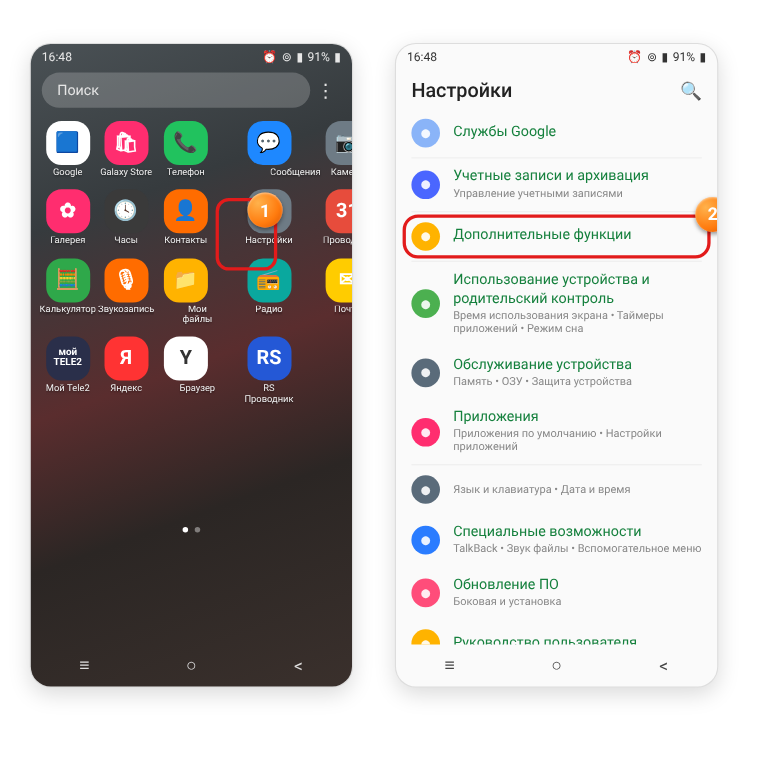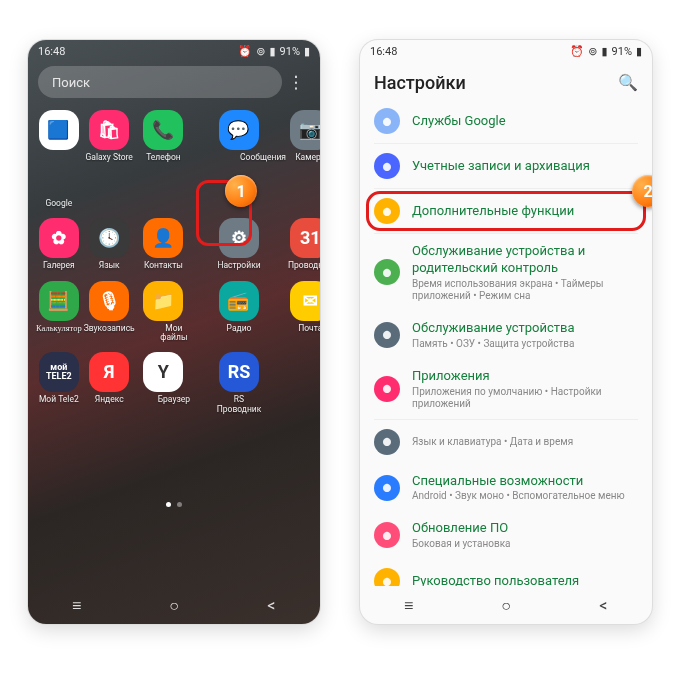--- a/index.html
+++ b/index.html
@@ -206,21 +206,21 @@
   <div class="search-row">
     <div class="search-pill">
       <span>Поиск</span>
     </div>
     <div class="search-menu">⋮</div>
   </div>
   <div class="app-grid" id="app-grid">
 
     <div class="app">
         <div class="app-icon bg-white" style="font-size: 18px; font-weight: bold; text-align: center; line-height: 1; white-space: pre; color: rgb(51, 51, 51);">🟦</div>
-        <div class="app-label" style="white-space: pre-line; margin-top: 46px;">Google</div>
+        <div class="app-label" style="white-space: pre-line;">Google</div>
       </div>
       <div class="app">
         <div class="app-icon bg-pink" style="font-size: 18px; font-weight: bold; text-align: center; line-height: 1; white-space: pre;">🛍</div>
         <div class="app-label" style="white-space: pre-line;">Galaxy Store</div>
       </div>
       <div class="app">
         <div class="app-icon bg-green" style="font-size: 18px; font-weight: bold; text-align: center; line-height: 1; white-space: pre;">📞</div>
         <div class="app-label" style="white-space: pre-line;">Телефон</div>
       </div>
       <div class="app">
@@ -230,37 +230,37 @@
       <div class="app">
         <div class="app-icon bg-gray" style="font-size: 18px; font-weight: bold; text-align: center; line-height: 1; white-space: pre;">📷</div>
         <div class="app-label" style="white-space: pre-line;">Камера</div>
       </div>
       <div class="app">
         <div class="app-icon bg-pink" style="font-size: 18px; font-weight: bold; text-align: center; line-height: 1; white-space: pre;">✿</div>
         <div class="app-label" style="white-space: pre-line;">Галерея</div>
       </div>
       <div class="app">
         <div class="app-icon bg-dark" style="font-size: 18px; font-weight: bold; text-align: center; line-height: 1; white-space: pre;">🕓</div>
-        <div class="app-label" style="white-space: pre-line;">Язык</div>
+        <div class="app-label" style="white-space: pre-line;">Часы</div>
       </div>
       <div class="app">
         <div class="app-icon bg-orange" style="font-size: 18px; font-weight: bold; text-align: center; line-height: 1; white-space: pre;">👤</div>
         <div class="app-label" style="white-space: pre-line;">Контакты</div>
       </div>
       <div class="app">
         <div class="app-icon bg-gray" style="font-size: 18px; font-weight: bold; text-align: center; line-height: 1; white-space: pre;">⚙</div>
         <div class="app-label" style="white-space: pre-line;">Настройки</div>
       </div>
       <div class="app">
         <div class="app-icon bg-red" style="font-size: 18px; font-weight: bold; text-align: center; line-height: 1; white-space: pre;">31</div>
         <div class="app-label" style="white-space: pre-line;">Проводник</div>
       </div>
       <div class="app">
         <div class="app-icon bg-greend" style="font-size: 18px; font-weight: bold; text-align: center; line-height: 1; white-space: pre;">🧮</div>
-        <div class="app-label" style="white-space: pre-line; font-family: Liberation Serif, serif;">Калькулятор</div>
+        <div class="app-label" style="white-space: pre-line;">Калькулятор</div>
       </div>
       <div class="app">
         <div class="app-icon bg-orange" style="font-size: 18px; font-weight: bold; text-align: center; line-height: 1; white-space: pre;">🎙</div>
         <div class="app-label" style="white-space: pre-line;">Звукозапись</div>
       </div>
       <div class="app">
         <div class="app-icon bg-yfolder" style="font-size: 18px; font-weight: bold; text-align: center; line-height: 1; white-space: pre;">📁</div>
         <div class="app-label" style="white-space: pre-line; padding-left: 21px;">Мои файлы</div>
       </div>
       <div class="app">
@@ -325,38 +325,39 @@
         <div class="sicon" style="background: rgb(138, 180, 248); color: rgba(255, 255, 255, 0.9); font-size: 8px;">⬤</div>
         <div class="stext">
           <div class="stitle">Службы Google</div>
         </div>
       </div>
       <hr class="divider">
       <div class="sitem">
         <div class="sicon" style="background: rgb(74, 102, 255); color: rgba(255, 255, 255, 0.9); font-size: 8px;">⬤</div>
         <div class="stext">
           <div class="stitle">Учетные записи и архивация</div>
+          <div class="ssub">Управление учетными записями</div>
         </div>
       </div>
       <hr class="divider">
       <div class="hl-right-wrap" style="position: relative;">
         <div class="sitem">
           <div class="sicon" style="background: rgb(255, 179, 0); color: rgba(255, 255, 255, 0.9); font-size: 8px;">⬤</div>
           <div class="stext">
             <div class="stitle">Дополнительные функции</div>
           </div>
         </div>
         <div class="hl-right"></div>
         <div class="badge badge-right">2</div>
       </div>
       <hr class="divider">
       <div class="sitem">
         <div class="sicon" style="background: rgb(76, 176, 80); color: rgba(255, 255, 255, 0.9); font-size: 8px;">⬤</div>
         <div class="stext">
-          <div class="stitle">Обслуживание устройства и родительский контроль</div>
+          <div class="stitle">Использование устройства и родительский контроль</div>
           <div class="ssub">Время использования экрана • Таймеры приложений • Режим сна</div>
         </div>
       </div>
       <div class="sitem">
         <div class="sicon" style="background: rgb(90, 107, 122); color: rgba(255, 255, 255, 0.9); font-size: 8px;">⬤</div>
         <div class="stext">
           <div class="stitle">Обслуживание устройства</div>
           <div class="ssub">Память • ОЗУ • Защита устройства</div>
         </div>
       </div>
@@ -371,21 +372,21 @@
       <div class="sitem">
         <div class="sicon" style="background: rgb(90, 107, 122); color: rgba(255, 255, 255, 0.9); font-size: 8px;">⬤</div>
         <div class="stext">
           <div class="ssub">Язык и клавиатура • Дата и время</div>
         </div>
       </div>
       <div class="sitem">
         <div class="sicon" style="background: rgb(42, 124, 255); color: rgba(255, 255, 255, 0.9); font-size: 8px;">⬤</div>
         <div class="stext">
           <div class="stitle">Специальные возможности</div>
-          <div class="ssub">Android • Звук моно • Вспомогательное меню</div>
+          <div class="ssub">TalkBack • Звук файлы • Вспомогательное меню</div>
         </div>
       </div>
       <div class="sitem">
         <div class="sicon" style="background: rgb(255, 77, 122); color: rgba(255, 255, 255, 0.9); font-size: 8px;">⬤</div>
         <div class="stext">
           <div class="stitle">Обновление ПО</div>
           <div class="ssub">Боковая и установка</div>
         </div>
       </div>
       <div class="sitem">

